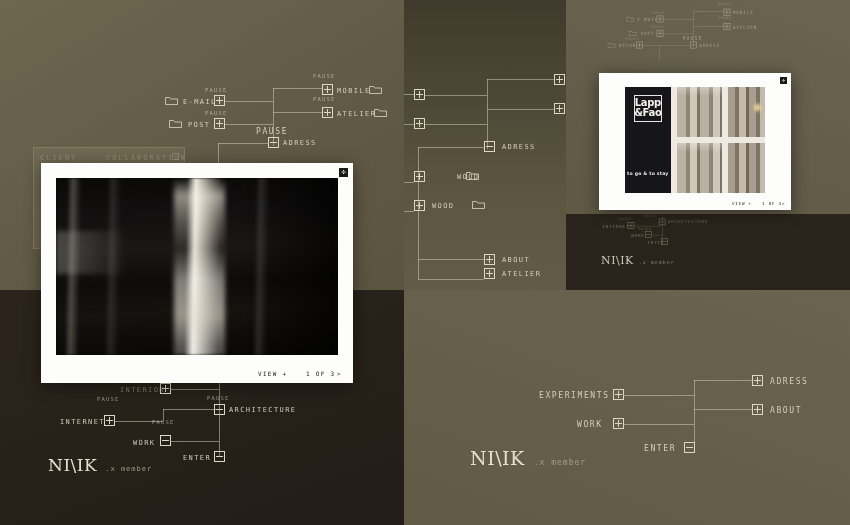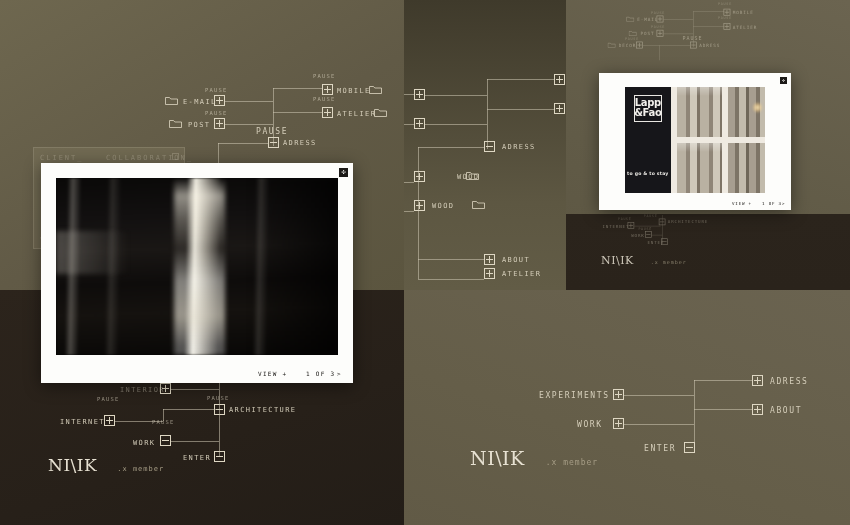--- a/index.html
+++ b/index.html
@@ -39,21 +39,21 @@
   .node.plus:before { content:""; position:absolute; left:4px; top:1px;
           width:1px; height:7px; background:#ded7c3; }
   .lbl { position:absolute; color:#ded7c3; white-space:nowrap;
          letter-spacing:1.4px; font-size:7px; opacity:.92; }
   .lbl.pause { font-size:5.5px; letter-spacing:1.2px; opacity:.6; }
   .lbl.big { font-size:8px; letter-spacing:1.6px; }
   .folder { position:absolute; width:13px; height:9px; }
   .folder svg { display:block; }
 
   
-  .logo { position:absolute; display:flex; align-items:baseline;gap:12px; }
+  .logo { position:absolute; display:flex; align-items:baseline; }
   .logo .mark { font-family:"DejaVu Serif", serif; color:#e7e1d2;
                 letter-spacing:.5px; font-weight:400; }
   .logo .sub { color:#a59c85; letter-spacing:1px; }
 
   
   .card { position:absolute; background:#fdfdfb;
           box-shadow:0 3px 16px rgba(0,0,0,.45); }
   .card .photo { position:absolute; overflow:hidden; background:#050403; }
   .card .bar { position:absolute; display:flex; align-items:center;
                color:#1c1a17; font-size:6px; letter-spacing:1.3px; }

